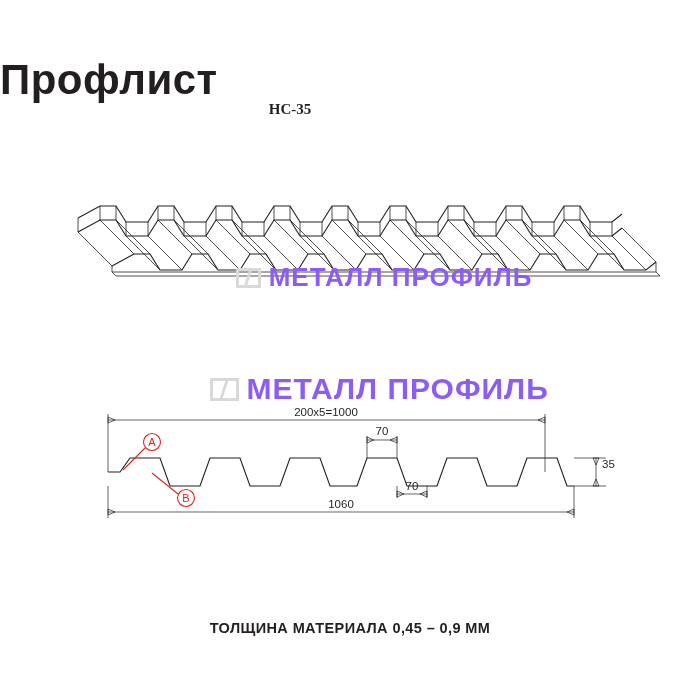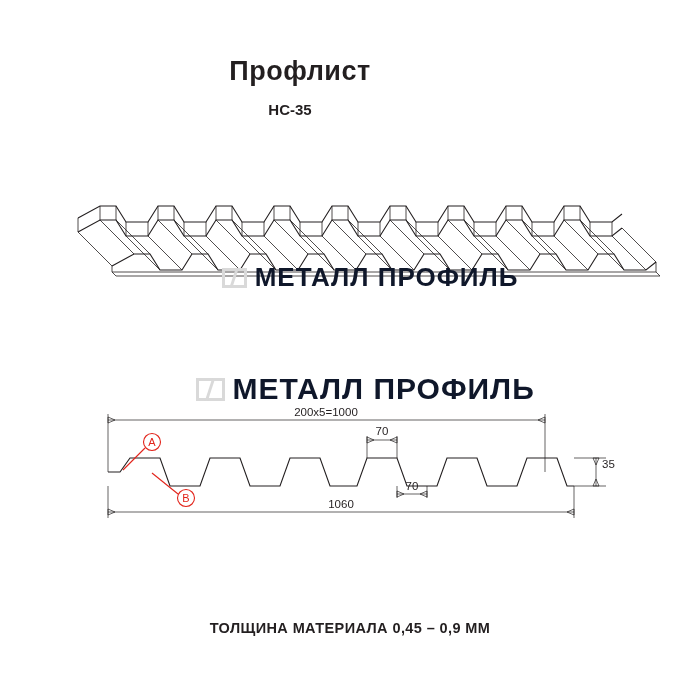--- a/index.html
+++ b/index.html
@@ -18,35 +18,36 @@
   .page {
     position: relative;
     width: 700px;
     height: 700px;
   }
   .title {
     position: absolute;
     top: 56px;
     left: 0;
     width: 600px;
-    text-align: center;
-    font-size: 27px;
+    text-align: left;
+    font-size: 42px;
     font-weight: bold;
     letter-spacing: 0.5px;
     color: #231f20;
   }
   .subtitle {
     position: absolute;
     top: 101px;
     left: 0;
     width: 580px;
     text-align: center;
     font-size: 15px;
     font-weight: bold;
     color: #231f20;
+    font-family: Liberation Serif, serif;
   }
   .footnote {
     position: absolute;
     top: 620px;
     left: 0;
     width: 700px;
     text-align: center;
     font-size: 14.5px;
     font-weight: bold;
     letter-spacing: 0.4px;
@@ -62,24 +63,25 @@
   .section-wrap {
     position: absolute;
     top: 400px;
     left: 90px;
     width: 530px;
     height: 140px;
   }
   .wm {
     position: absolute;
     pointer-events: none;
-    color: #0f172a;
+    color: #8b5cf6;
     font-weight: bold;
     font-family: "Liberation Sans", sans-serif;
     white-space: nowrap;
+    margin-left: 14px;
   }
   .wm1 {
     top: 262px;
     left: 222px;
     font-size: 26px;
     letter-spacing: 1px;
   }
   .wm2 {
     top: 372px;
     left: 196px;

